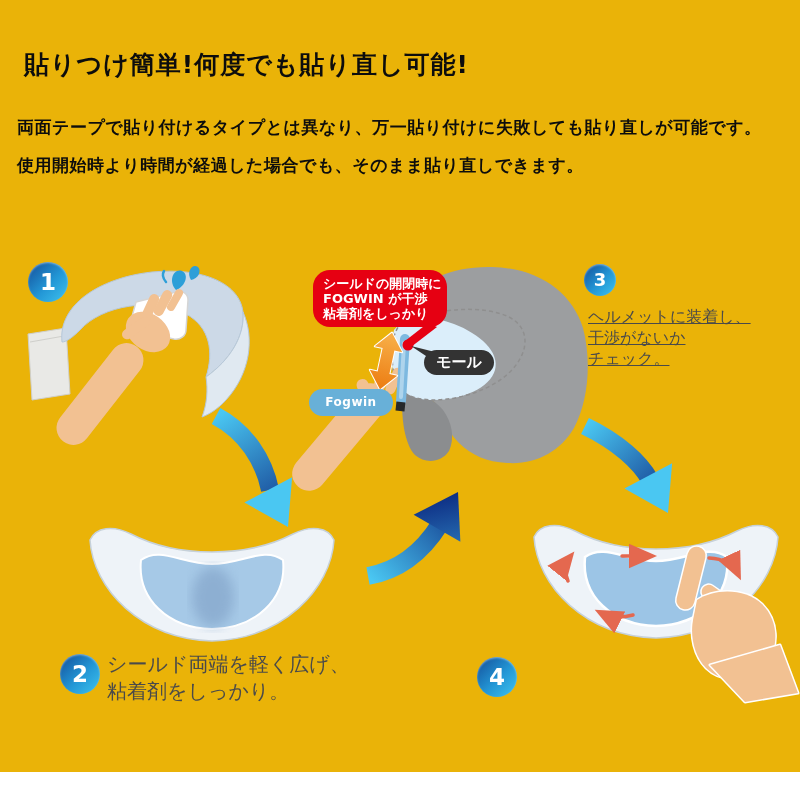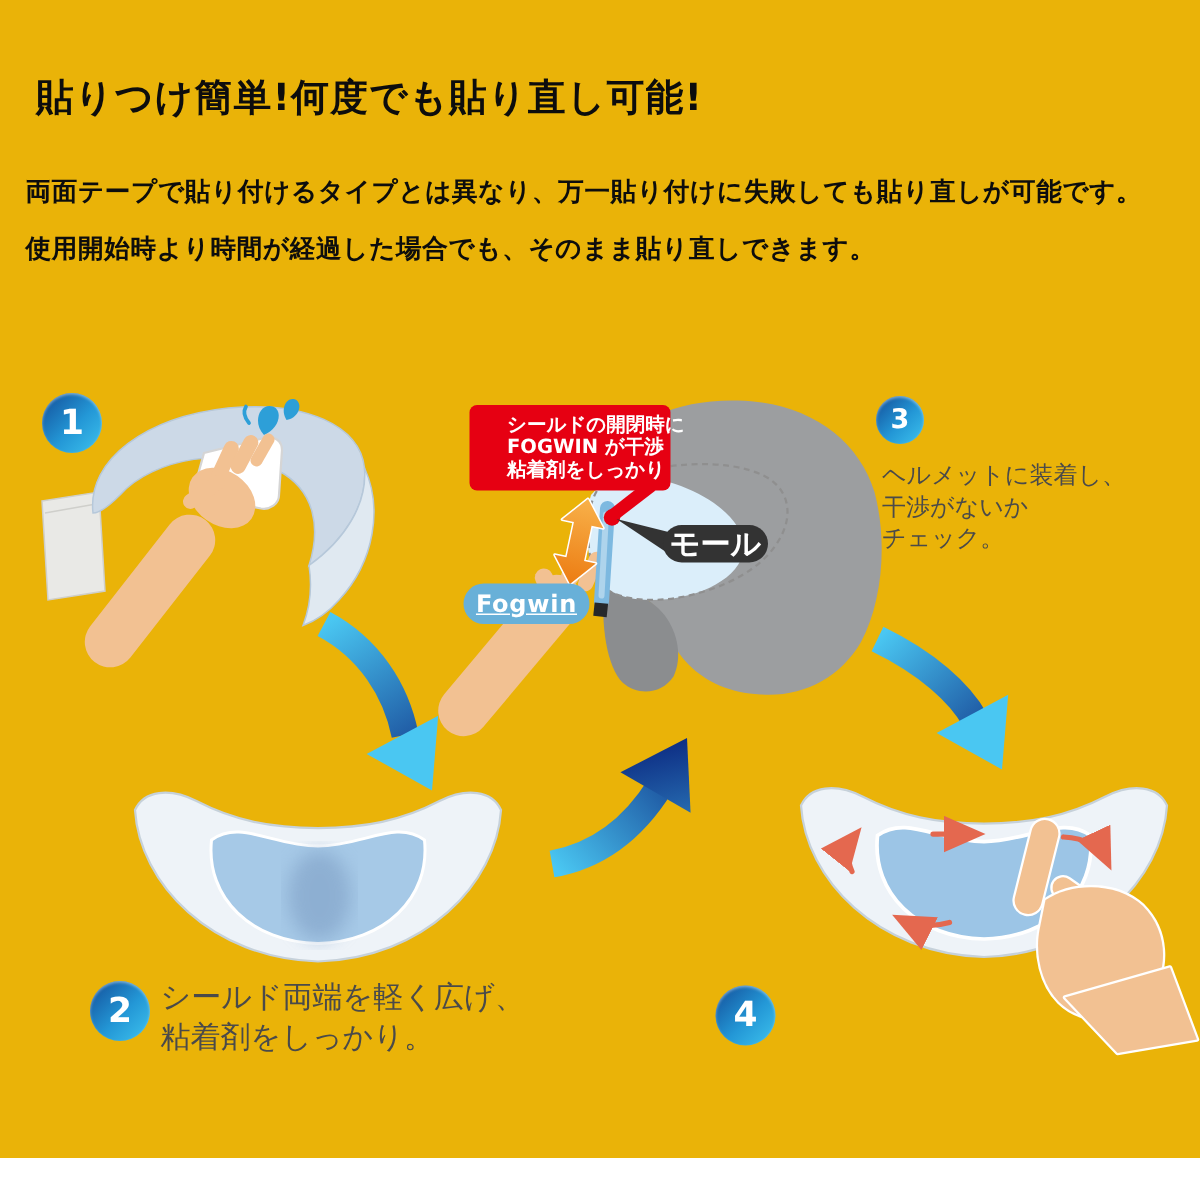--- a/index.html
+++ b/index.html
@@ -15,28 +15,28 @@
   .intro.l1{top:116px;}
   .intro.l2{top:154px;}
   .badge{
     border-radius:50%;color:#fff;font-weight:700;text-align:center;
     background:linear-gradient(135deg,#15549e 5%,#2397d6 55%,#3fc3ee 100%);
     box-shadow:inset 0 1px 2px rgba(255,255,255,.45);
   }
   .badge.b40{width:40px;height:40px;line-height:40px;font-size:23px;}
   .badge.b32{width:32px;height:32px;line-height:32px;font-size:18px;}
   .caption{color:#4a4a4a;font-size:20px;line-height:27px;font-weight:400;white-space:nowrap;}
-  .caption.small{font-size:16px;line-height:21px;}
+  .caption.small{font-size:16px;line-height:21px;text-decoration:underline;}
   .callout{
-    left:313px;top:270px;width:134px;box-sizing:border-box;background:#e60012;border-radius:5px;
-    padding:6px 25px;color:#fff;font-size:13px;line-height:15px;font-weight:700;white-space:nowrap;
+    left:313px;top:270px;width:134px;box-sizing:border-box;background:#e60012;border-radius:17px;
+    padding:6px 10px;color:#fff;font-size:13px;line-height:15px;font-weight:700;white-space:nowrap;
   }
   .pill{border-radius:14px;color:#fff;font-weight:700;text-align:center;white-space:nowrap;}
-  .pill.mall{left:442px;top:350px;width:70px;height:25px;line-height:25px;background:#333333;font-size:20px;}
-  .pill.fogwin{left:309px;top:389px;width:84px;height:27px;line-height:27px;background:#68b0d8;font-size:16px;letter-spacing:.5px;text-decoration:underline;}
+  .pill.mall{left:424px;top:350px;width:70px;height:25px;line-height:25px;background:#333333;font-size:15px;}
+  .pill.fogwin{left:309px;top:389px;width:84px;height:27px;line-height:27px;background:#68b0d8;font-size:12px;letter-spacing:.5px;}
 </style>
 </head>
 <body>
 
 <div id="canvas">
 
   <svg id="art" width="800" height="800" viewBox="0 0 800 800">
     <defs>
       <linearGradient id="gA" gradientUnits="userSpaceOnUse" x1="216" y1="416" x2="288" y2="527">
         <stop offset="0" stop-color="#4ac7f2"></stop>

